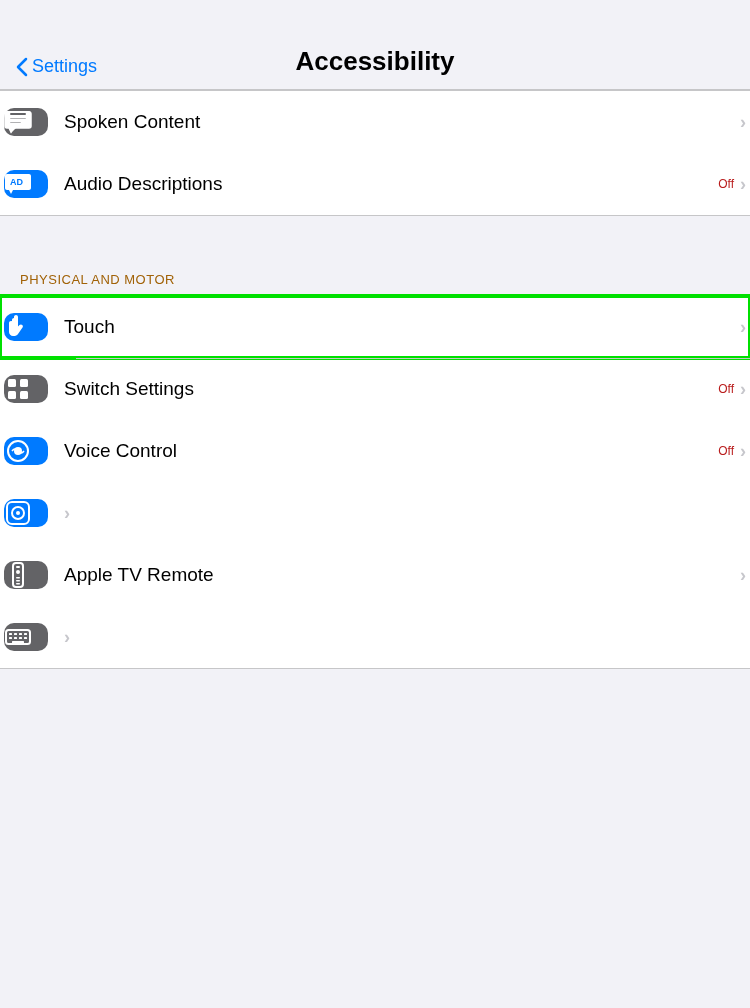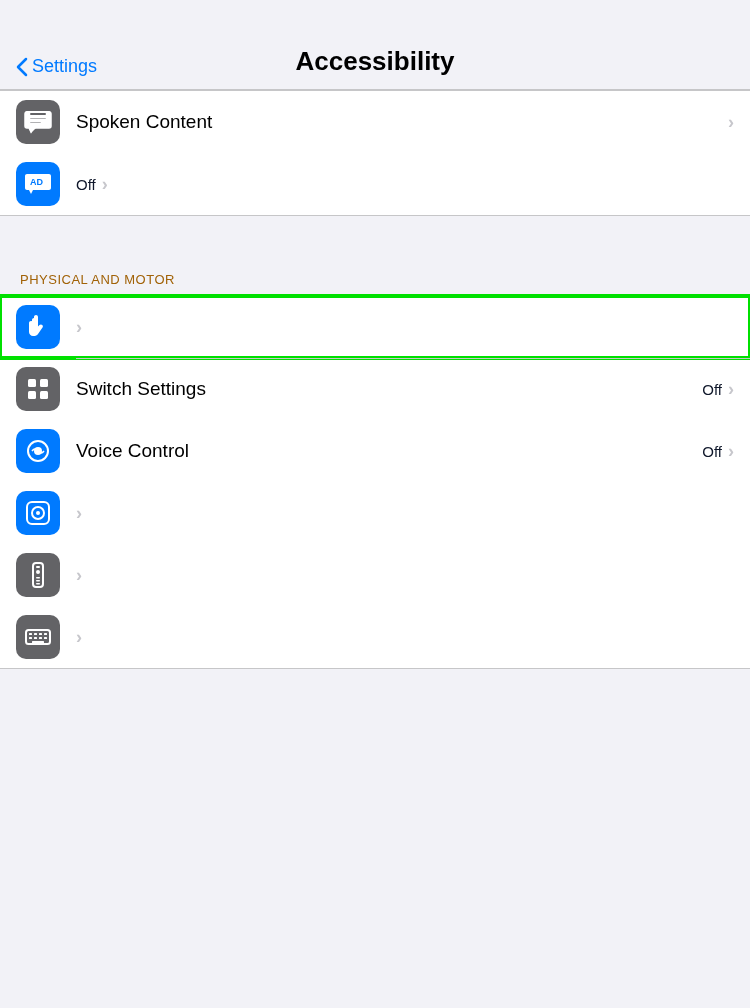--- a/index.html
+++ b/index.html
@@ -72,21 +72,21 @@
 
     .list-container {
       background: #ffffff;
       border-top: 1px solid #c6c6c8;
       border-bottom: 1px solid #c6c6c8;
     }
 
     .list-item {
       display: flex;
       align-items: center;
-      padding: 0 16px;
+      padding: 0 4px;
       height: 62px;
       background: #fff;
       cursor: pointer;
       position: relative;
     }
 
     .list-item:not(:last-child)::after {
       content: '';
       position: absolute;
       bottom: 0;
@@ -97,47 +97,47 @@
     }
 
     .list-item.highlighted {
       outline: 4px solid #00e000;
       outline-offset: -2px;
       z-index: 10;
     }
 
     .icon-wrapper {
       width: 44px;
-      height: 44px;
+      height: 28px;
       border-radius: 10px;
       display: flex;
       align-items: center;
-      justify-content: center;
+      justify-content: flex-start;
       margin-right: 16px;
       flex-shrink: 0;
     }
 
     .icon-wrapper.gray {
       background: #636366;
     }
 
     .icon-wrapper.blue {
       background: #007aff;
     }
 
     .item-label {
       flex: 1;
       font-size: 19px;
       color: #000;
       font-weight: 400;
     }
 
     .item-value {
-      font-size: 15px;
-      color: #0f172a;
+      font-size: 12px;
+      color: #b91c1c;
       margin-right: 6px;
     }
 
     .chevron {
       color: #c7c7cc;
       font-size: 18px;
       font-weight: 600;
     }
 
     .spacer {
@@ -181,40 +181,42 @@
     </div>
 
     <div class="list-item">
       <div class="icon-wrapper blue">
         <svg width="28" height="28" viewBox="0 0 28 28" fill="none" xmlns="http://www.w3.org/2000/svg">
 
           <path d="M3 4C1.9 4 1 4.9 1 6V18C1 19.1 1.9 20 3 20H5L7 24L9 20H25C26.1 20 27 19.1 27 18V6C27 4.9 26.1 4 25 4H3Z" fill="white"></path>
           <text x="6" y="15" font-size="9" font-weight="700" fill="#007aff" font-family="Arial">AD</text>
         </svg>
       </div>
+      <span class="item-label">Audio Descriptions</span>
       <span class="item-value">Off</span>
       <span class="chevron">›</span>
     </div>
 
   </div>
 </div>
 
 <div class="spacer"></div>
 
 <div class="section">
   <div class="section-header">PHYSICAL AND MOTOR</div>
   <div class="list-container">
 
     <div class="list-item highlighted">
       <div class="icon-wrapper blue">
         <svg width="28" height="28" viewBox="0 0 28 28" fill="none" xmlns="http://www.w3.org/2000/svg">
 
           <path d="M10 4C10 2.9 10.9 2 12 2C13.1 2 14 2.9 14 4V13.5L15.5 12C16.3 11.2 17.5 11.2 18.3 12C19.1 12.8 19.1 14 18.3 14.8L14 21C13 22.4 11.4 23 9.8 23H9C6.8 23 5 21.2 5 19V10C5 8.9 5.9 8 7 8C7.4 8 7.7 8.1 8 8.3V7C8 5.9 8.9 5 10 5V4Z" fill="white"></path>
         </svg>
       </div>
+      <span class="item-label">Touch</span>
       <span class="chevron">›</span>
     </div>
 
     <div class="list-item">
       <div class="icon-wrapper gray">
         <svg width="28" height="28" viewBox="0 0 28 28" fill="none" xmlns="http://www.w3.org/2000/svg">
 
           <rect x="4" y="4" width="8" height="8" rx="1.5" fill="white"></rect>
           <rect x="16" y="4" width="8" height="8" rx="1.5" fill="white"></rect>
           <rect x="4" y="16" width="8" height="8" rx="1.5" fill="white"></rect>
@@ -257,20 +259,21 @@
         <svg width="28" height="28" viewBox="0 0 28 28" fill="none" xmlns="http://www.w3.org/2000/svg">
 
           <rect x="9" y="2" width="10" height="24" rx="3" stroke="white" stroke-width="2" fill="none"></rect>
           <rect x="12" y="5" width="4" height="2" rx="1" fill="white"></rect>
           <circle cx="14" cy="11" r="2" fill="white"></circle>
           <rect x="12" y="16" width="4" height="1.5" rx="0.75" fill="white"></rect>
           <rect x="12" y="19" width="4" height="1.5" rx="0.75" fill="white"></rect>
           <rect x="12" y="22" width="4" height="1.5" rx="0.75" fill="white"></rect>
         </svg>
       </div>
+      <span class="item-label">Apple TV Remote</span>
       <span class="chevron">›</span>
     </div>
 
     <div class="list-item">
       <div class="icon-wrapper gray">
         <svg width="28" height="28" viewBox="0 0 28 28" fill="none" xmlns="http://www.w3.org/2000/svg">
 
           <rect x="2" y="7" width="24" height="14" rx="2.5" stroke="white" stroke-width="2" fill="none"></rect>
 
           <rect x="5" y="10" width="3" height="2" rx="0.5" fill="white"></rect>

